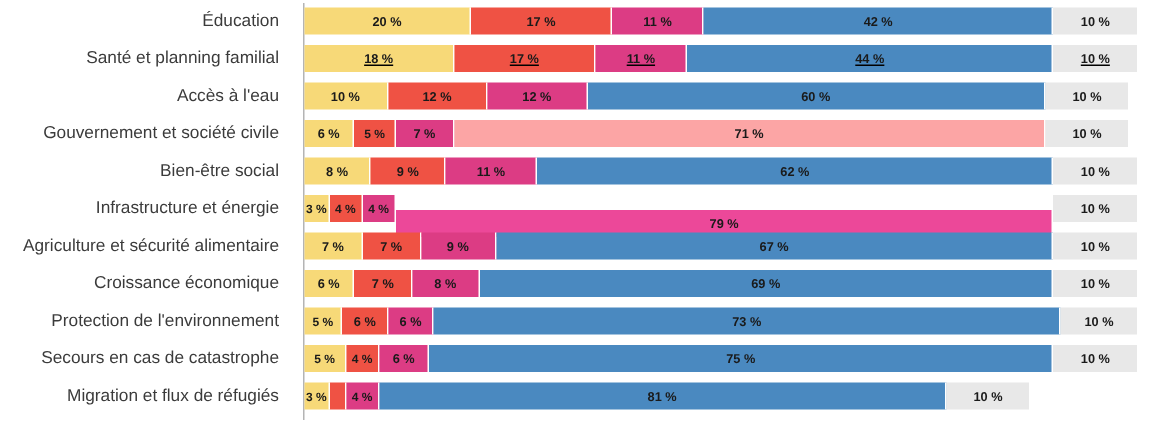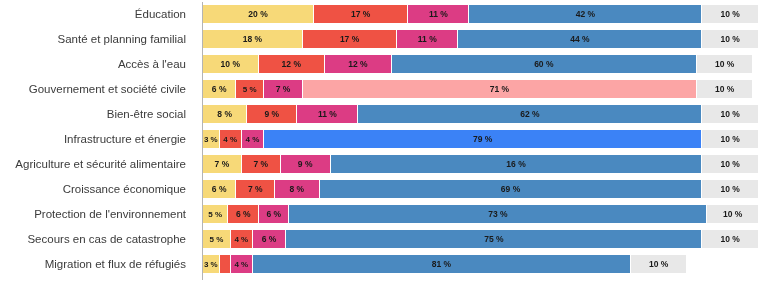--- a/index.html
+++ b/index.html
@@ -98,21 +98,21 @@
           <div class="seg" style="background: rgb(74, 137, 192); width: 233.1px;">
             <span class="seg-label">42 %</span>
           </div>
           <div class="seg" style="background: rgb(232, 232, 232); width: 55.5px;">
             <span class="seg-label">10 %</span>
           </div>
         </div>
       </div>
       <div class="row" style="top: 30px;">
         <div class="row-label">Santé et planning familial</div>
-        <div class="bars" style="left: 203px; width: 555px;">
+        <div class="bars" style="left: 203px; width: 555px; text-decoration: underline;">
           <div class="seg" style="background: rgb(247, 217, 120); width: 99.9px;">
             <span class="seg-label">18 %</span>
           </div>
           <div class="seg" style="background: rgb(239, 82, 68); width: 94.35px;">
             <span class="seg-label">17 %</span>
           </div>
           <div class="seg" style="background: rgb(220, 60, 132); width: 61.05px;">
             <span class="seg-label">11 %</span>
           </div>
           <div class="seg" style="background: rgb(74, 137, 192); width: 244.2px;">
@@ -188,42 +188,42 @@
         <div class="bars" style="left: 203px; width: 555px;">
           <div class="seg narrow" style="background: rgb(247, 217, 120); width: 16.65px;">
             <span class="seg-label">3 %</span>
           </div>
           <div class="seg narrow" style="background: rgb(239, 82, 68); width: 22.2px;">
             <span class="seg-label">4 %</span>
           </div>
           <div class="seg narrow" style="background: rgb(220, 60, 132); width: 22.2px;">
             <span class="seg-label">4 %</span>
           </div>
-          <div class="seg" style="background: #3b82f6; width: 438.45px;">
+          <div class="seg" style="background: #ec4899; width: 438.45px; margin-top: 10px;">
             <span class="seg-label">79 %</span>
           </div>
           <div class="seg" style="background: rgb(232, 232, 232); width: 55.5px;">
             <span class="seg-label">10 %</span>
           </div>
         </div>
       </div>
       <div class="row" style="top: 155px;">
         <div class="row-label">Agriculture et sécurité alimentaire</div>
         <div class="bars" style="left: 203px; width: 555px;">
           <div class="seg" style="background: rgb(247, 217, 120); width: 38.85px;">
             <span class="seg-label">7 %</span>
           </div>
           <div class="seg" style="background: rgb(239, 82, 68); width: 38.85px;">
             <span class="seg-label">7 %</span>
           </div>
           <div class="seg" style="background: rgb(220, 60, 132); width: 49.95px;">
             <span class="seg-label">9 %</span>
           </div>
           <div class="seg" style="background: rgb(74, 137, 192); width: 371.85px;">
-            <span class="seg-label">16 %</span>
+            <span class="seg-label">67 %</span>
           </div>
           <div class="seg" style="background: rgb(232, 232, 232); width: 55.5px;">
             <span class="seg-label">10 %</span>
           </div>
         </div>
       </div>
       <div class="row" style="top: 180px; text-decoration: underline;">
         <div class="row-label">Croissance économique</div>
         <div class="bars" style="left: 203px; width: 555px;">
           <div class="seg" style="background: rgb(247, 217, 120); width: 33.3px;">

